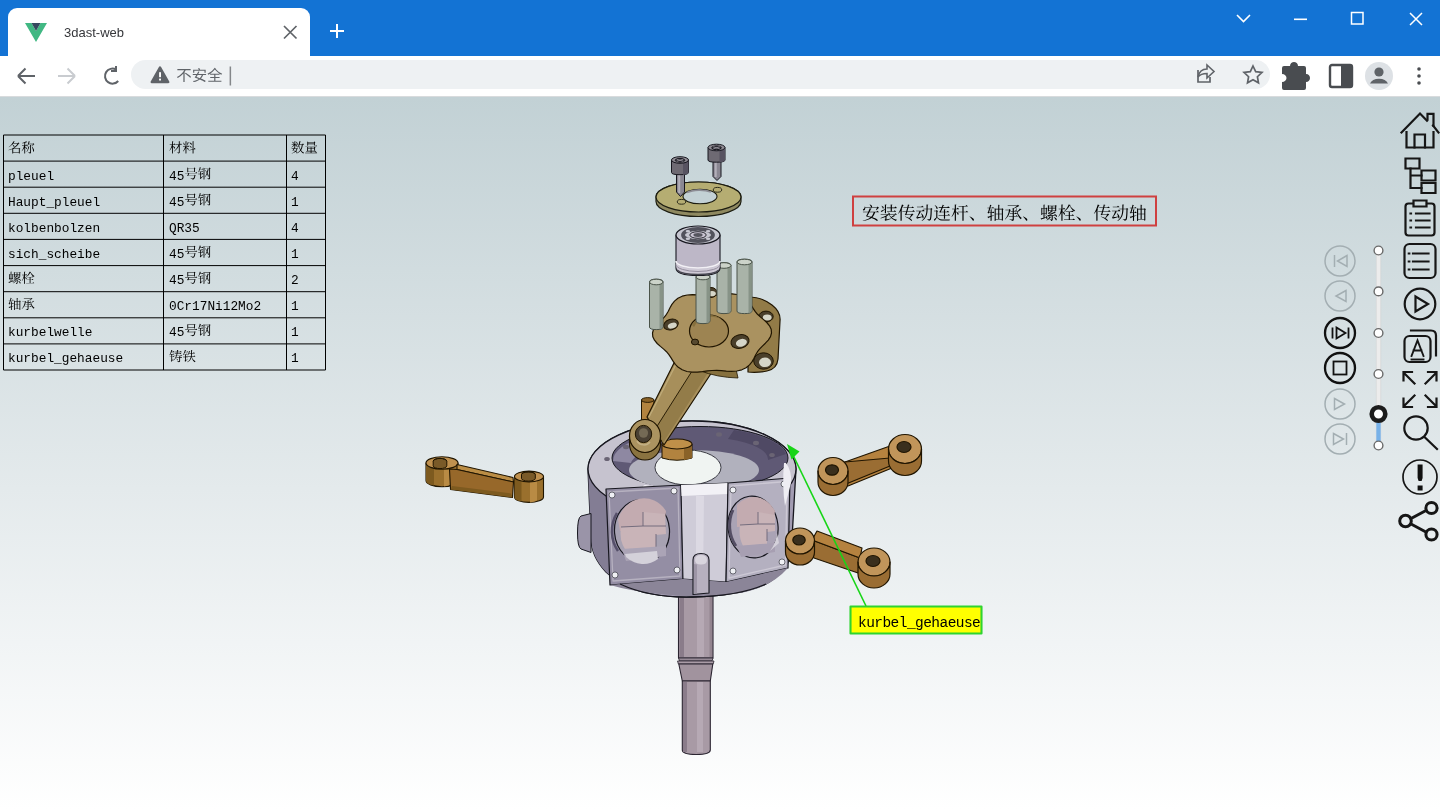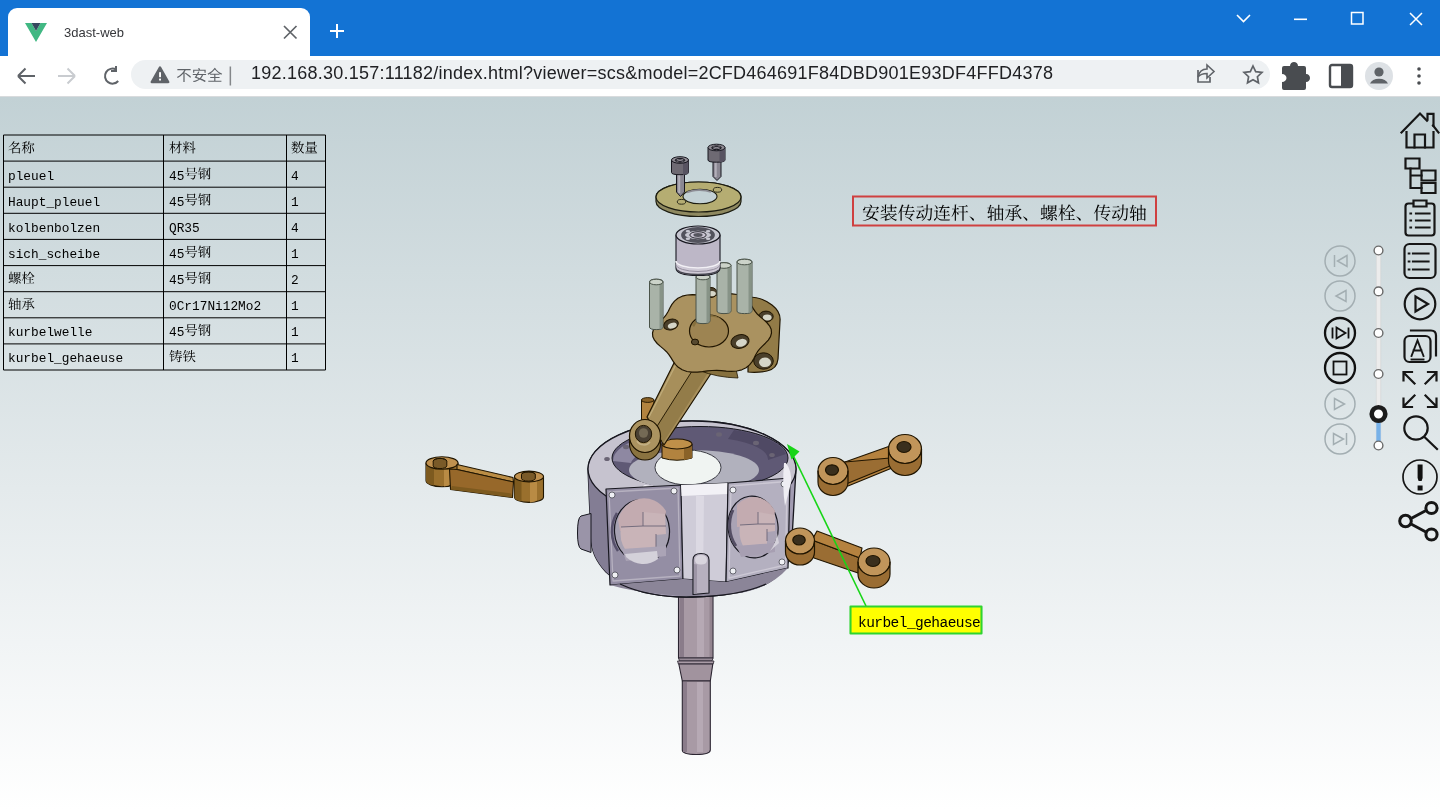--- a/index.html
+++ b/index.html
@@ -41,21 +41,20 @@
   <svg id="secure" style="position:absolute;left:0;top:0" width="260" height="29" viewBox="0 0 260 29">
    <path d="M29 7.5 L37.2 22 L20.8 22 Z" fill="#5f6368" stroke="#5f6368" stroke-width="2.5" stroke-linejoin="round"></path>
    <rect x="28.1" y="12.2" width="1.9" height="5" fill="#fff"></rect>
         <rect x="28.1" y="18.6" width="1.9" height="1.9" fill="#fff"></rect>
    <use href="#cn4e0d" transform="translate(45.3 20.9) scale(0.01540 -0.01540)" fill="#5f6368"></use>
         <use href="#cn5b89" transform="translate(60.7 20.9) scale(0.01540 -0.01540)" fill="#5f6368"></use>
         <use href="#cn5168" transform="translate(76.1 20.9) scale(0.01540 -0.01540)" fill="#5f6368"></use>
    <rect x="98.6" y="6.5" width="1.5" height="19" fill="#84878a"></rect>
   </svg>
 
-  <span id="urltext">192.168.30.157:11182/index.html?viewer=scs&amp;model=2CFD464691F84DBD901E93DF4FFD4378</span>
   <svg style="position:absolute;left:1060px;top:2.5px" width="75" height="24" viewBox="0 0 75 24">
 
    <path d="M7 8 v12 h12 v-5" stroke="#5f6368" stroke-width="1.7" fill="none"></path>
    <path d="M7 15 c1 -5 4 -8 9 -8 v-4 l7 6.5 -7 6.5 v-4.5 c-4 0 -7 1 -9 3.5 z" fill="none" stroke="#5f6368" stroke-width="1.6"></path>
    <path d="M62 4 l2.7 5.6 6.3 0.8 -4.6 4.3 1.1 6.1 -5.5 -3 -5.5 3 1.1 -6.1 -4.6 -4.3 6.3 -0.8 z" fill="none" stroke="#5f6368" stroke-width="1.7"></path>
   </svg>
  </div>
  <svg style="position:absolute;left:1278px;top:4px" width="162" height="32" viewBox="0 0 162 32">
 
   <path d="M12 6 c0 -2.6 2 -4 4 -4 s4 1.4 4 4 h6 a2 2 0 0 1 2 2 v6 c2.6 0 4 2 4 4 s-1.4 4 -4 4 v6 a2 2 0 0 1 -2 2 h-20 a2 2 0 0 1 -2 -2 v-6 c2.6 0 4.5 -2 4.5 -4 s-1.9 -4 -4.5 -4 v-6 a2 2 0 0 1 2 -2 z" fill="#494c50"></path>

